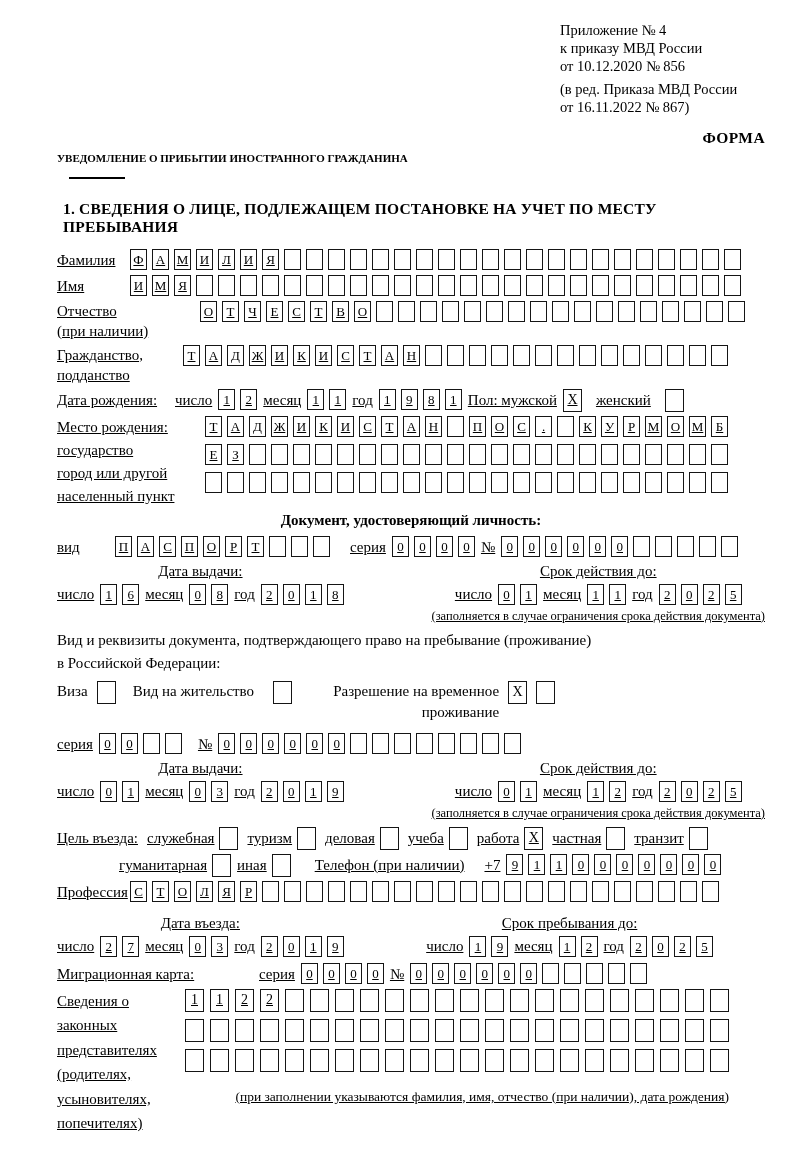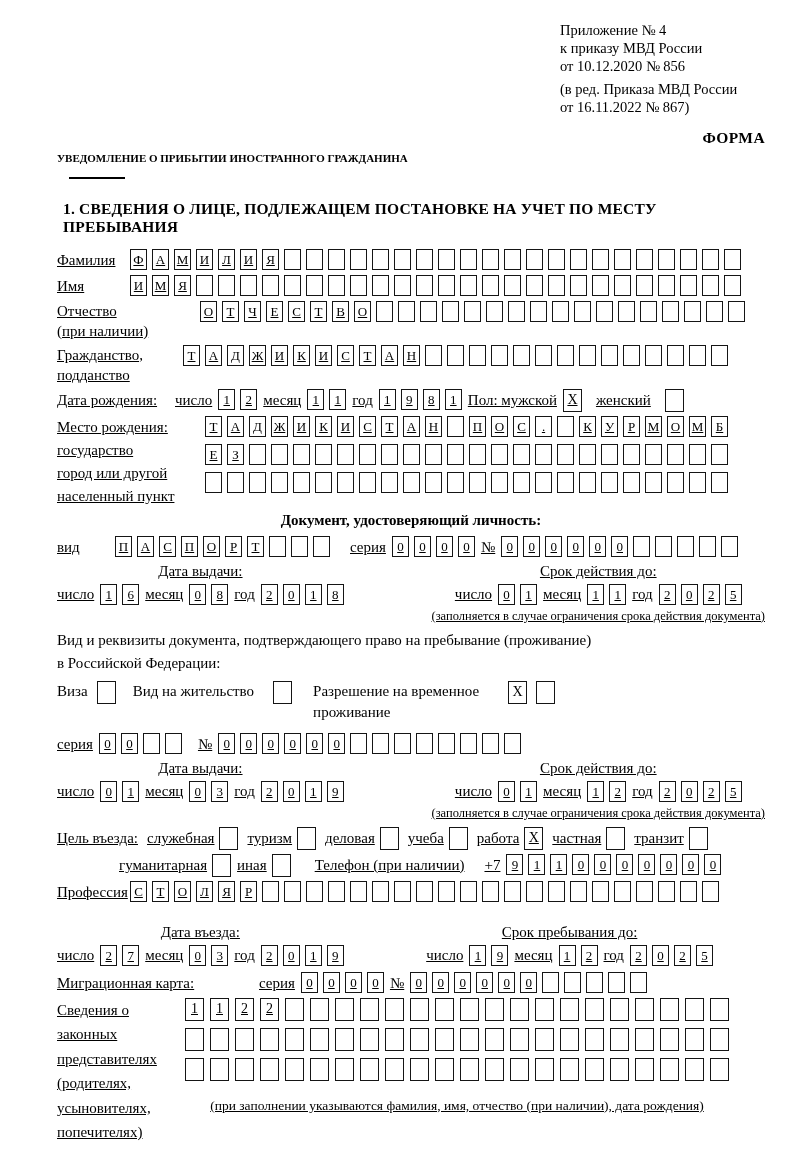--- a/index.html
+++ b/index.html
@@ -51,30 +51,30 @@
   .dgroup { display:flex; flex-direction:column; }
   .dghead { text-align:center; font-size:15px; line-height:19px; margin-bottom:3px; }
   .dgrow { display:flex; gap:6px; align-items:center; align-self:center; }
   .dgrow .lbl { line-height:21px; }
   .dgnote { font-size:12.5px; line-height:16px; margin-top:3px; white-space:nowrap; align-self:flex-end; }
 
   .plain { font-size:15px; line-height:21px; margin-bottom:2px; }
 
   
   .optrow { display:flex; gap:9px; align-items:flex-start; margin:7px 0 8px; }
-  .optxt { font-size:15px; line-height:21px; text-align:left; }
+  .optxt { font-size:15px; line-height:21px; text-align:right; }
   .ow1 { width:186px; }
   .ow2 { width:182px; }
 
   .pair { display:flex; align-items:center; gap:5px; flex:0 0 auto; }
   .indent { margin-left:62px; }
 
   
   .repl div { font-size:15px; line-height:24.5px; white-space:nowrap; }
-  .repnote { font-size:13.5px; line-height:17px; margin-top:16px; text-align:center; }
+  .repnote { font-size:13.5px; line-height:17px; margin-top:16px; text-align:right; }
 </style>
 </head>
 <body>
 
 <div class="page">
 
   <div class="hdr">
     <div>Приложение № 4</div>
     <div>к приказу МВД России</div>
     <div>от 10.12.2020 № 856</div>
@@ -622,21 +622,21 @@
         <span class="cell"></span>
         <span class="cell"></span>
         <span class="cell"></span>
         <span class="cell"></span>
         <span class="cell"></span>
         <span class="cell"></span>
         <span class="cell"></span>
       </span>
   </div>
 
-  <div class="row dg" style="margin-top:20px;">
+  <div class="row dg" style="margin-top:11px;">
     <div class="dgroup">
       <div class="dghead">Дата въезда:</div>
       <div class="dgrow">
         <span class="lbl">число</span>
         <span class="cells">
             <span class="cell">2</span>
             <span class="cell">7</span>
           </span>
         <span class="lbl">месяц</span>
         <span class="cells">

